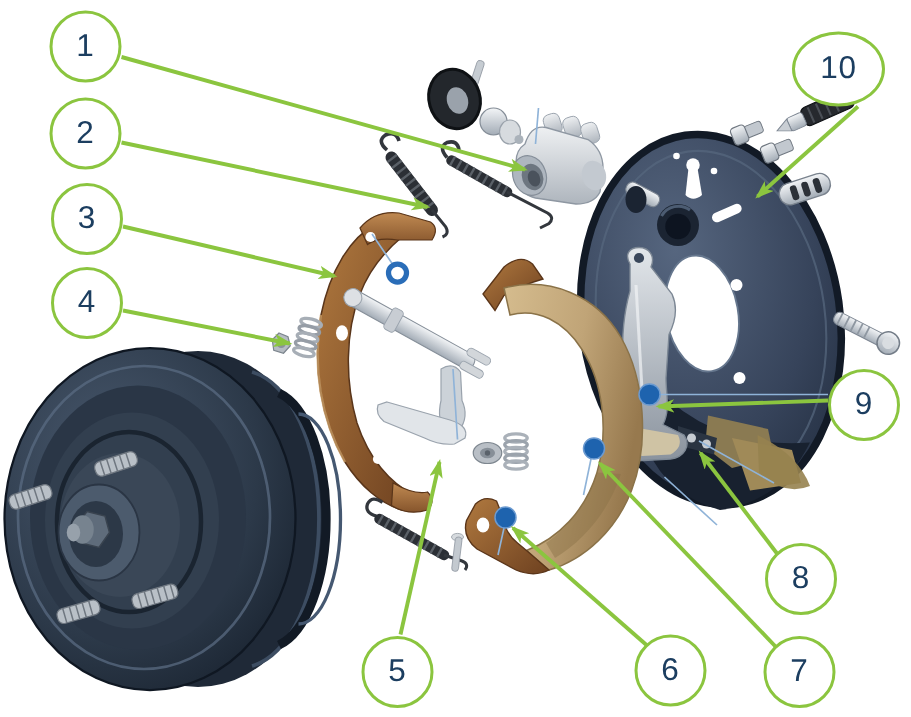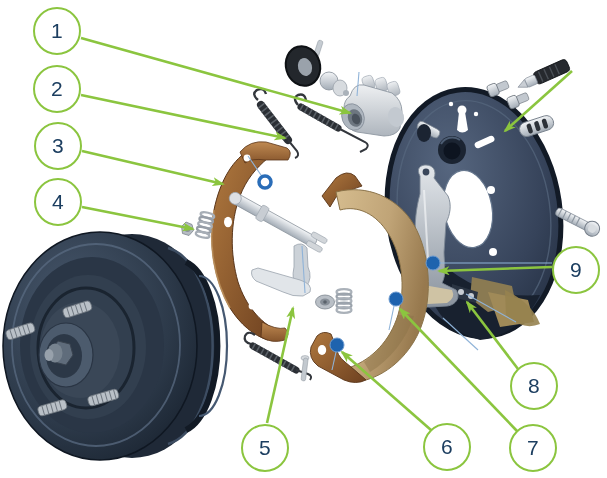--- a/index.html
+++ b/index.html
@@ -325,14 +325,17 @@
     </div>
   <div class="callout" style="left:509px;top:424px;">
       <span>7</span>
     </div>
   <div class="callout" style="left:510px;top:362px;">
       <span>8</span>
     </div>
   <div class="callout" style="left:552px;top:246px;">
       <span>9</span>
     </div>
+  <div class="callout wide" style="left:528px;top:21px;">
+      <span>10</span>
+    </div>
 
 </div>
 
 </body></html>

